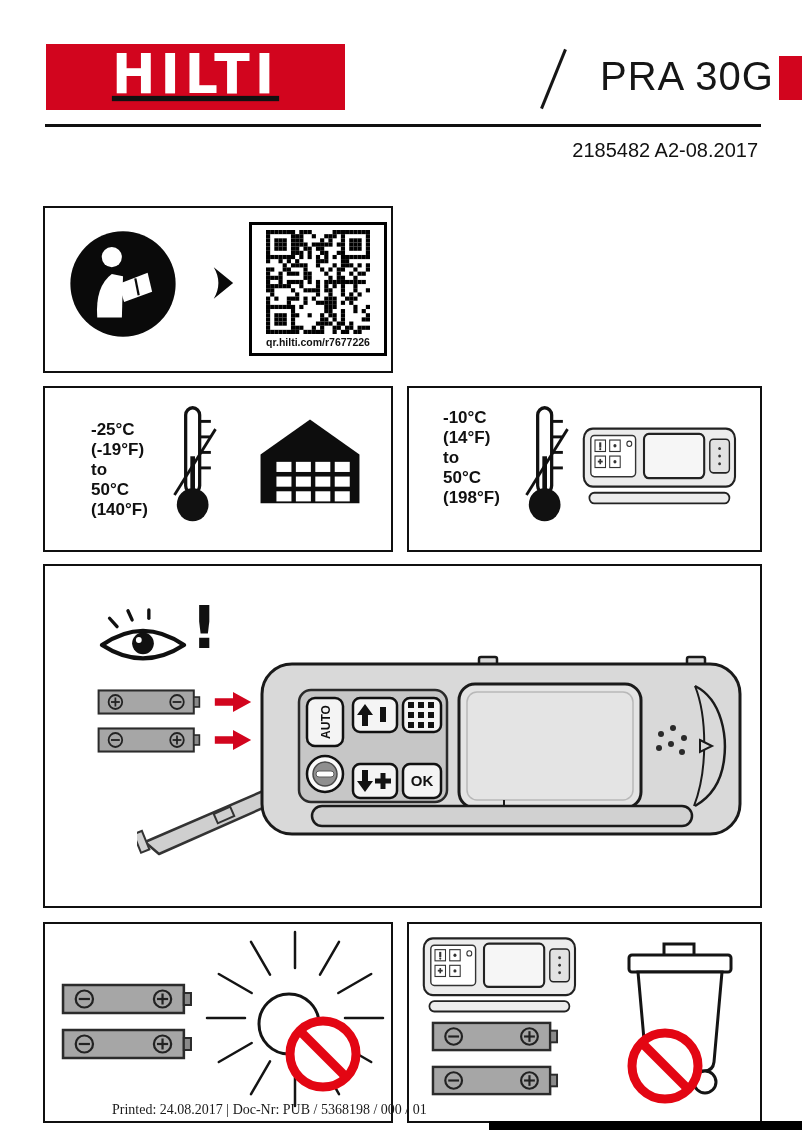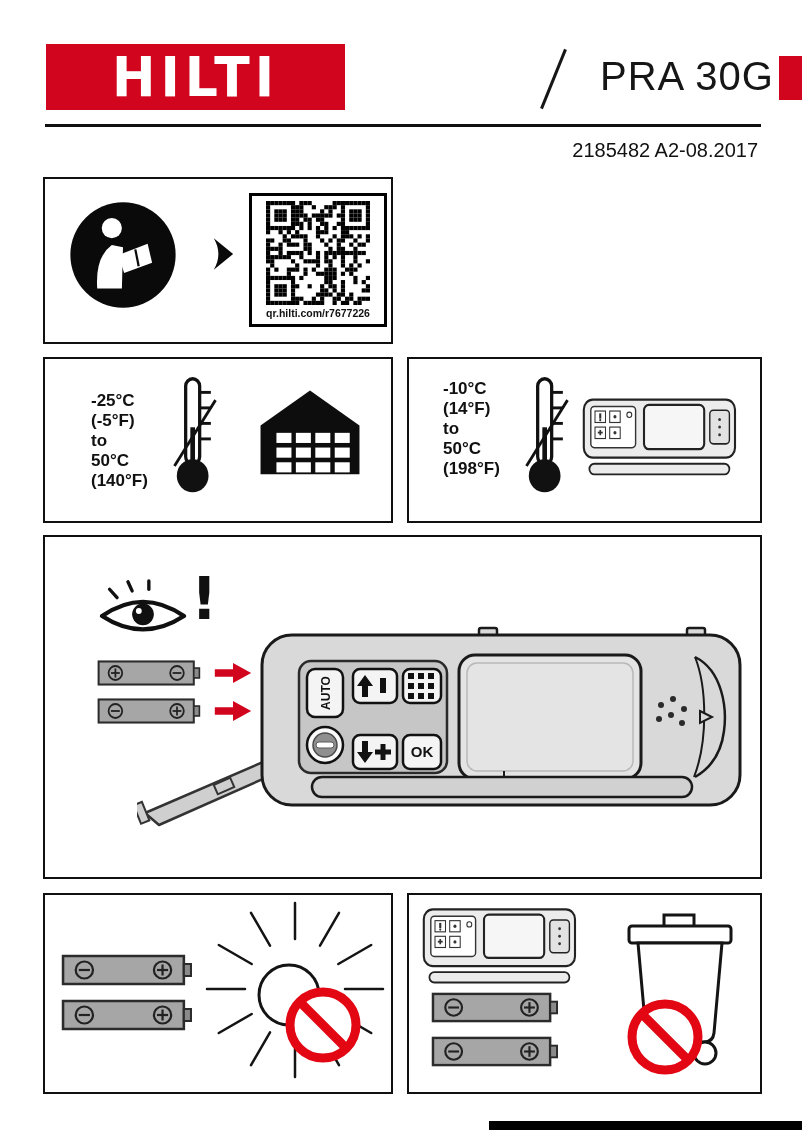--- a/index.html
+++ b/index.html
@@ -1,21 +1,21 @@
 <!DOCTYPE html>
 <html style="--hilti-red: #d2051e; --warn-red: #e30613;"><head>
 <meta charset="utf-8">
 <style>
   :root { --hilti-red:#d2051e; --warn-red:#e30613; }
   html,body { margin:0; padding:0; background:#ffffff; }
   .page { position:relative; width:802px; height:1130px; background:#fff;
           font-family:"Liberation Sans","DejaVu Sans",sans-serif; color:#111; overflow:hidden; }
   .abs { position:absolute; }
-  .framed { position:absolute; border:2px solid #101010; background:#fff; }
-  .logo { display:flex; align-items:center; justify-content:center; background:var(--hilti-red); }
+  .framed { position:absolute; border:2px solid #101010; background:#fff;margin-top:29px; }
+  .logo { display:flex; justify-content:center; background:var(--hilti-red);text-decoration:underline; }
   .logo-text { color:#fff; font-weight:bold; font-size:52px; letter-spacing:5px;
                font-family:"DejaVu Sans",sans-serif; transform:scaleY(1.05); }
   .product-title { font-size:40px; letter-spacing:1px; color:#161616; }
   .slash { width:3px; height:64px; background:#161616; transform:rotate(22deg); }
   .corner-red { background:var(--hilti-red); }
   .rule { background:#101010; }
   .doc-number { font-size:20px; }
   .temp-line { font-size:17px; font-weight:bold; line-height:20px; }
   .qr-block { border:3px solid #000; text-align:center; box-sizing:border-box; background:#fff; }
   .qr-label { font-size:10.5px; font-weight:bold; margin-top:2px; }
@@ -448,21 +448,21 @@
             <rect x="88" y="96" width="4" height="4"></rect>
           </g>
         </svg>
       <div class="qr-label">qr.hilti.com/r7677226</div>
     </div>
   </div>
 
   <div class="framed" style="left:43px;top:357px;width:346px;height:162px">
     <div class="abs" style="left:46px;top:32px">
       <div class="temp-line">-25°C</div>
-      <div class="temp-line">(-5°F)</div>
+      <div class="temp-line">(-19°F)</div>
       <div class="temp-line">to</div>
       <div class="temp-line">50°C</div>
       <div class="temp-line">(140°F)</div>
     </div>
     <svg class="abs" preserveAspectRatio="none" style="left:122px;top:14px;width:56px;height:126px" viewBox="0 0 60 130">
         <use href="#thermometer-sym"></use>
       </svg>
     <svg class="abs" preserveAspectRatio="none" style="left:212px;top:26px;width:106px;height:92px" viewBox="0 0 120 100">
         <use href="#garage-sym"></use>
       </svg>
@@ -626,15 +626,16 @@
         <path d="M21,32 L105,32 L97,122 Q96,131 87,131 L39,131 Q30,131 29,122 Z"></path>
         <circle cx="88" cy="142" r="11"></circle>
       </g>
       <g>
         <circle cx="48" cy="126" r="33" class="prohib-ring"></circle>
         <line x1="25" y1="103" x2="71" y2="149" class="prohib-bar"></line>
       </g>
     </svg>
   </div>
 
+  <div class="abs footer-line" style="left:112px;top:1102px">Printed: 24.08.2017 | Doc-Nr: PUB / 5368198 / 000 / 01</div>
   <div class="abs bottom-bar" style="left:489px;top:1121px;width:313px;height:9px"></div>
 
 </div>
 
 </body></html>

